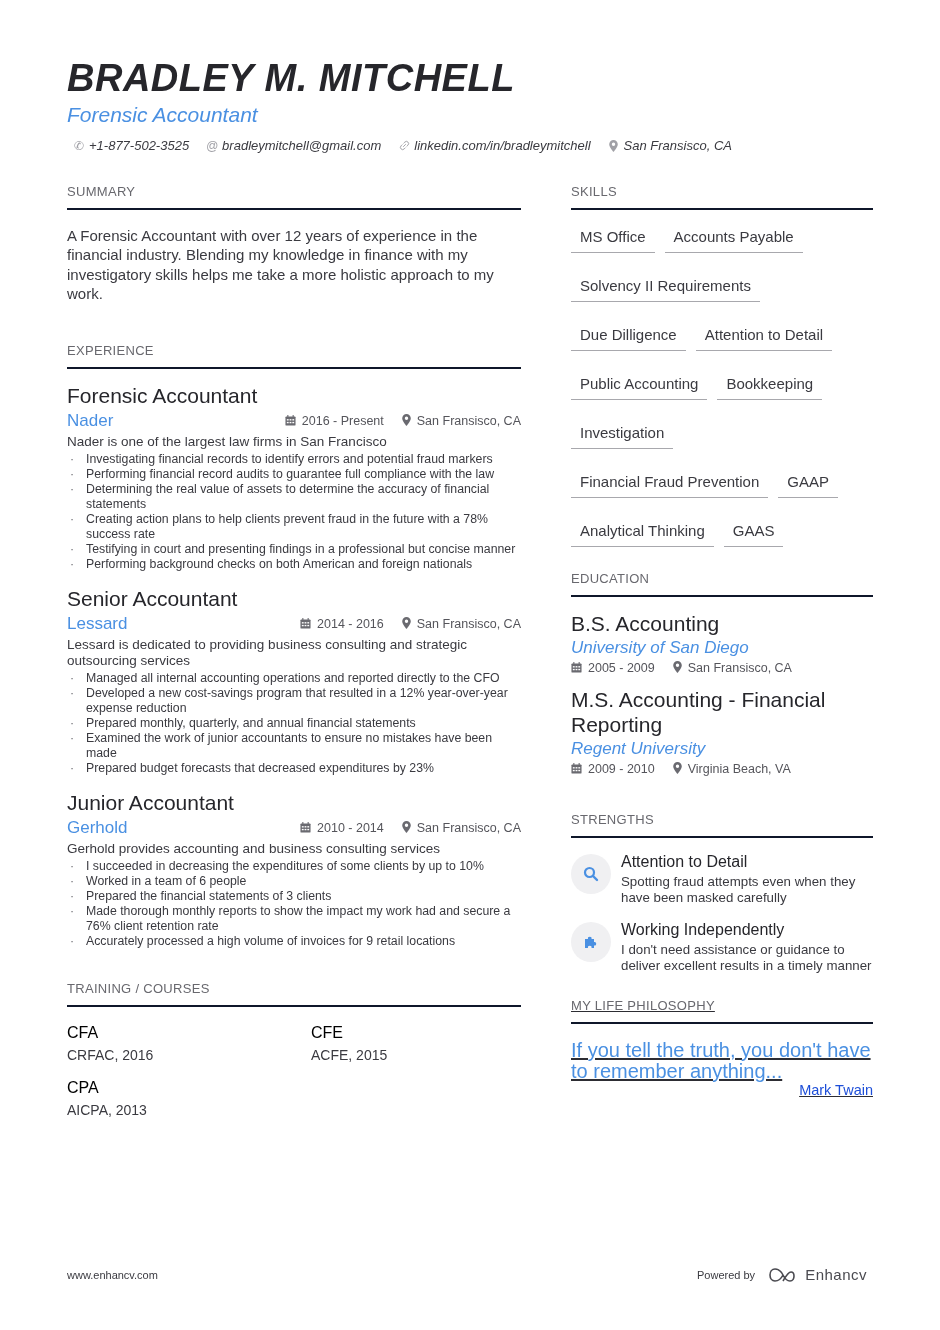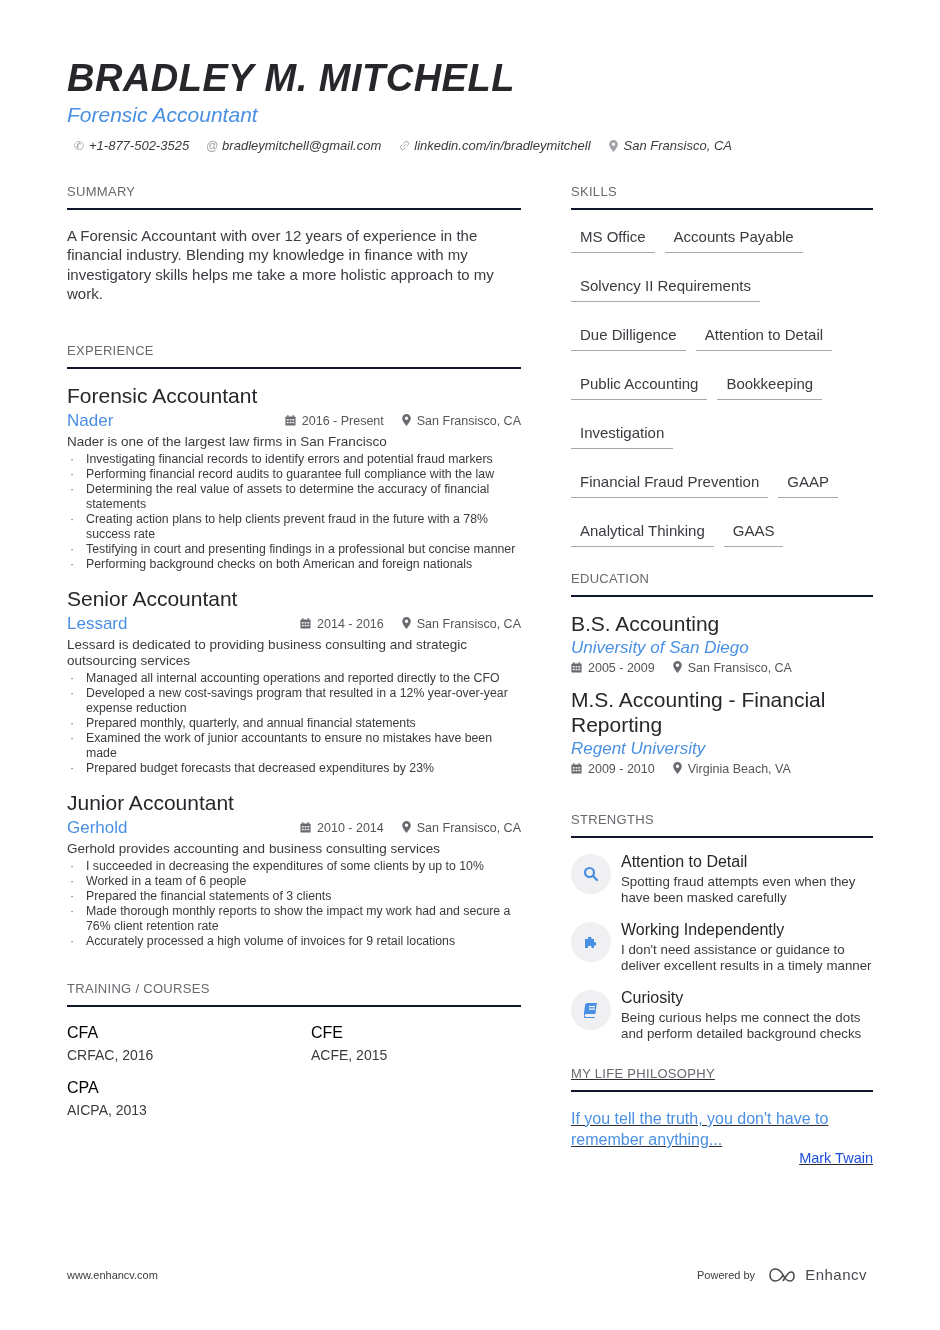--- a/index.html
+++ b/index.html
@@ -51,21 +51,21 @@
   .edu-meta .ic { color: #6a6a70; font-size: 11px; }
 
   .strengths { margin-top: 36px; }
   .strength { display: flex; gap: 10px; margin-top: 14px; }
   .strength + .strength { margin-top: 14px; }
   .s-icon { width: 40px; height: 40px; border-radius: 50%; background: #f0f0f2; flex: 0 0 40px; display: flex; align-items: center; justify-content: center; color: #4a90e2; margin-top: 2px; }
   .s-title { font-size: 16px; color: #26262b; line-height: 20px; }
   .s-desc { font-size: 13.3px; color: #3a3a40; line-height: 16px; margin-top: 2px; }
 
   .philosophy { margin-top: 24px; text-decoration: underline; }
-  .quote { font-size: 16px; color: #4a90e2; line-height: 21px; margin-top: 16px; }
+  .quote { font-size: 20px; color: #4a90e2; line-height: 21px; margin-top: 16px; }
   .author { font-size: 14.5px; color: #1d4ed8; text-align: right; }
 
   .footer { position: absolute; left: 67px; top: 1266px; width: 800px; display: flex; justify-content: space-between; align-items: center; font-size: 11px; color: #3a3a40; }
   .powered { display: flex; align-items: center; gap: 14px; }
   .brand { display: flex; align-items: center; gap: 4px; font-size: 15px; color: #4a4a50; letter-spacing: 0.5px; }
 </style>
 </head>
 <body>
 
 <div class="header">
@@ -335,33 +335,20 @@
       <div class="s-icon">
             <svg width="16" height="16" viewBox="0 0 16 16">
               <path d="M2 5h3a1.8 1.8 0 113.5 0H11v3a1.8 1.8 0 110 3.5V14H8.5a1.8 1.8 0 10-3.5 0H2z" fill="#4a90e2"></path>
             </svg>
           </div>
       <div>
         <div class="s-title">Working Independently</div>
         <div class="s-desc">I don't need assistance or guidance to deliver excellent results in a timely manner</div>
       </div>
     </div>
-    <div class="strength">
-      <div class="s-icon">
-            <svg width="14" height="16" viewBox="0 0 14 16">
-              <path d="M3 1h10v11H4a1.5 1.5 0 000 3h9v1H4a2.5 2.5 0 01-2.5-2.5V3A2 2 0 013 1z" fill="#4a90e2" transform="skewX(-8)"></path>
-              <rect x="5" y="4" width="6" height="1.2" fill="#fff"></rect>
-              <rect x="5" y="6.5" width="6" height="1.2" fill="#fff"></rect>
-            </svg>
-          </div>
-      <div>
-        <div class="s-title">Curiosity</div>
-        <div class="s-desc">Being curious helps me connect the dots and perform detailed background checks</div>
-      </div>
-    </div>
       </div>
   </section>
 
   <section class="philosophy">
     <div class="sec-title">MY LIFE PHILOSOPHY</div>
     <div class="quote">If you tell the truth, you don't have to remember anything...</div>
     <div class="author">Mark Twain</div>
   </section>
 </div>
 

